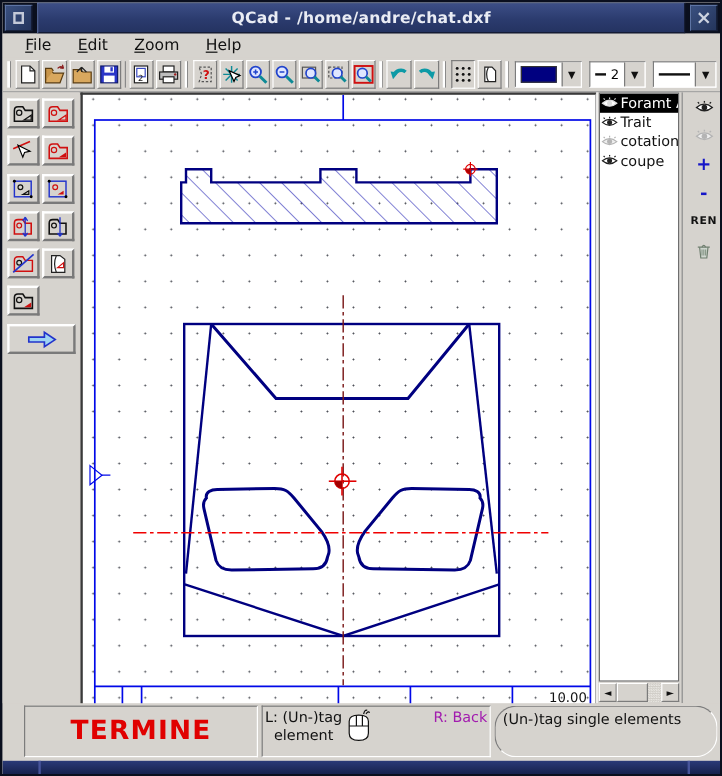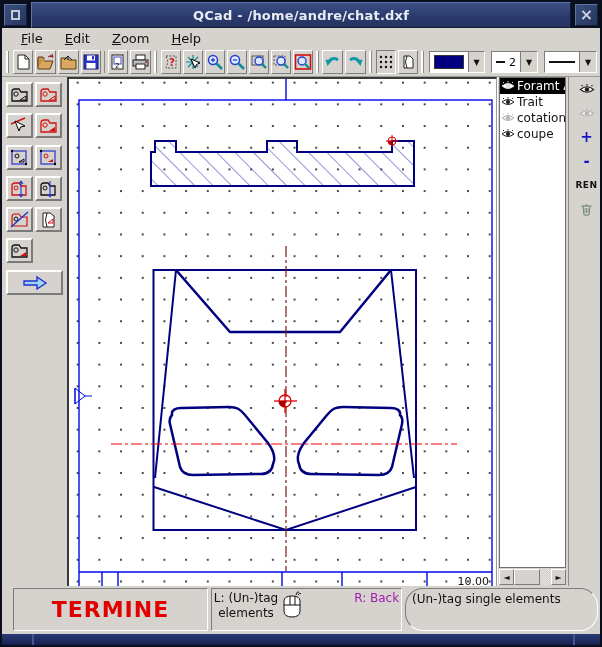--- a/index.html
+++ b/index.html
@@ -51,21 +51,21 @@
   .sbtn{width:15px;height:16px;background:#d6d3ce;border:1px solid;border-color:#fff #7c7c7c #7c7c7c #fff;display:flex;align-items:center;justify-content:center;font-size:8px;color:#111;padding:0;}
   .sthumb{width:26px;height:16px;background:#d6d3ce;border:1px solid;border-color:#fff #7c7c7c #7c7c7c #fff;}
   .strack{flex:1;background:repeating-conic-gradient(#e8e6e2 0 25%,#cfccc6 0 50%) 0 0/2px 2px;}
   .lbtns{position:absolute;left:70px;top:0;right:0;bottom:0;display:flex;flex-direction:column;align-items:center;border-left:1px solid #8c8c8c;}
   .lbtn{width:26px;height:20px;display:flex;align-items:center;justify-content:center;background:none;border:none;padding:0;margin:2px 0;}
   .plus{color:#1616c8;font-weight:bold;font-size:15px;}
   .minus{color:#1616c8;font-weight:bold;font-size:15px;}
   .ren{font-size:9px;font-weight:bold;color:#111;letter-spacing:.5px;}
 
   
-  .statusbar{position:absolute;left:9px;bottom:11px;right:0;height:48px;background:#d6d3ce;}
+  .statusbar{position:absolute;left:16px;bottom:11px;right:0;height:48px;background:#d6d3ce;}
   .scell{position:absolute;top:2px;bottom:3px;border:1px solid;border-color:#7c7c7c #fff #fff #7c7c7c;}
   .scell1{left:2px;width:195px;display:flex;align-items:center;justify-content:center;}
   .scell2{left:200px;width:191px;display:flex;align-items:flex-start;justify-content:center;padding-top:0;}
   .scell3{left:394px;right:2px;padding:3px 6px;font-size:12px;color:#111;border-radius:18px;}
   .termine{color:#e00000;font-weight:bold;font-size:22px;letter-spacing:1px;}
   .hintlines{display:flex;flex-direction:column;align-items:center;font-size:12px;color:#111;line-height:1.25;margin-top:2px;}
   .rhint{font-size:12px;color:#a21caf;margin-top:2px;margin-left:48px;}
 
   
   .bottomframe{position:absolute;left:0;right:0;bottom:0;height:11px;background:linear-gradient(180deg,#2a3a78,#16214d);}
@@ -470,21 +470,21 @@
     </div>
   </div>
 
   <div class="statusbar">
     <div class="scell scell1">
       <span class="termine">TERMINE</span>
     </div>
     <div class="scell scell2">
       <div class="hintlines">
         <span>L: (Un-)tag</span>
-        <span>elements</span>
+        <span>element</span>
       </div>
       <svg width="24" height="30" viewBox="0 0 24 30" style="margin:0 2px;">
         <path d="M4 12 q0-5 8-5 q8 0 8 5 v10 q0 6 -8 6 q-8 0 -8-6 Z" fill="#fff" stroke="#111"></path>
         <line x1="4" y1="16" x2="20" y2="16" stroke="#111"></line>
         <line x1="10" y1="7" x2="10" y2="16" stroke="#111"></line>
         <line x1="15" y1="7" x2="15" y2="16" stroke="#111"></line>
         <path d="M16 6 q1-4 3-3 m-1 3 q2-3 3-1" fill="none" stroke="#111"></path>
       </svg>
       <span class="rhint">R: Back</span>
     </div>

